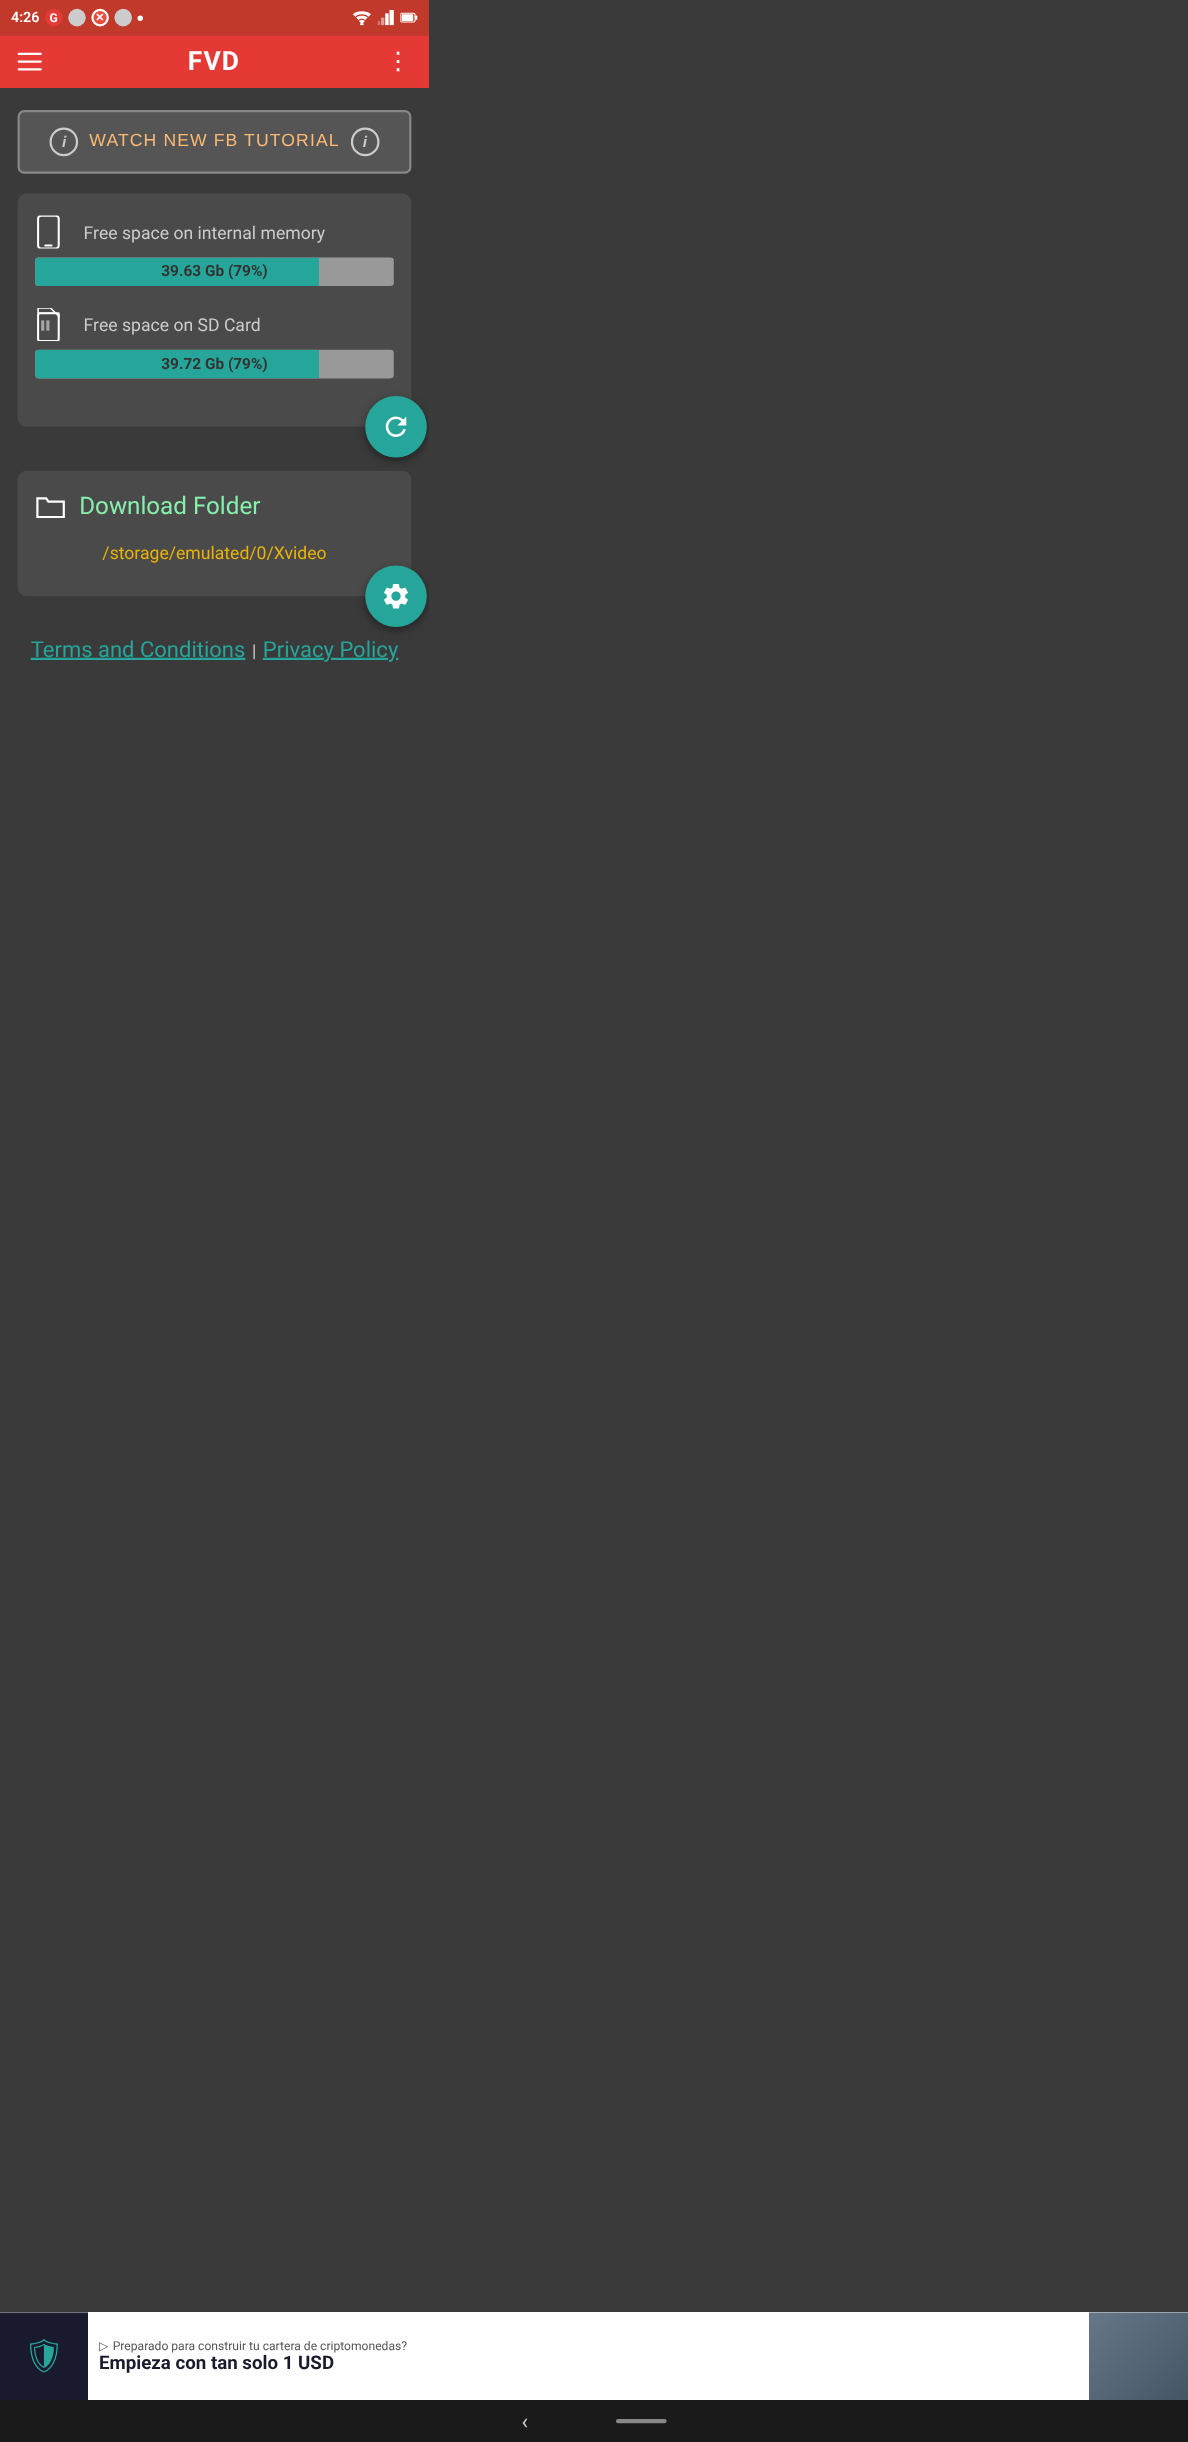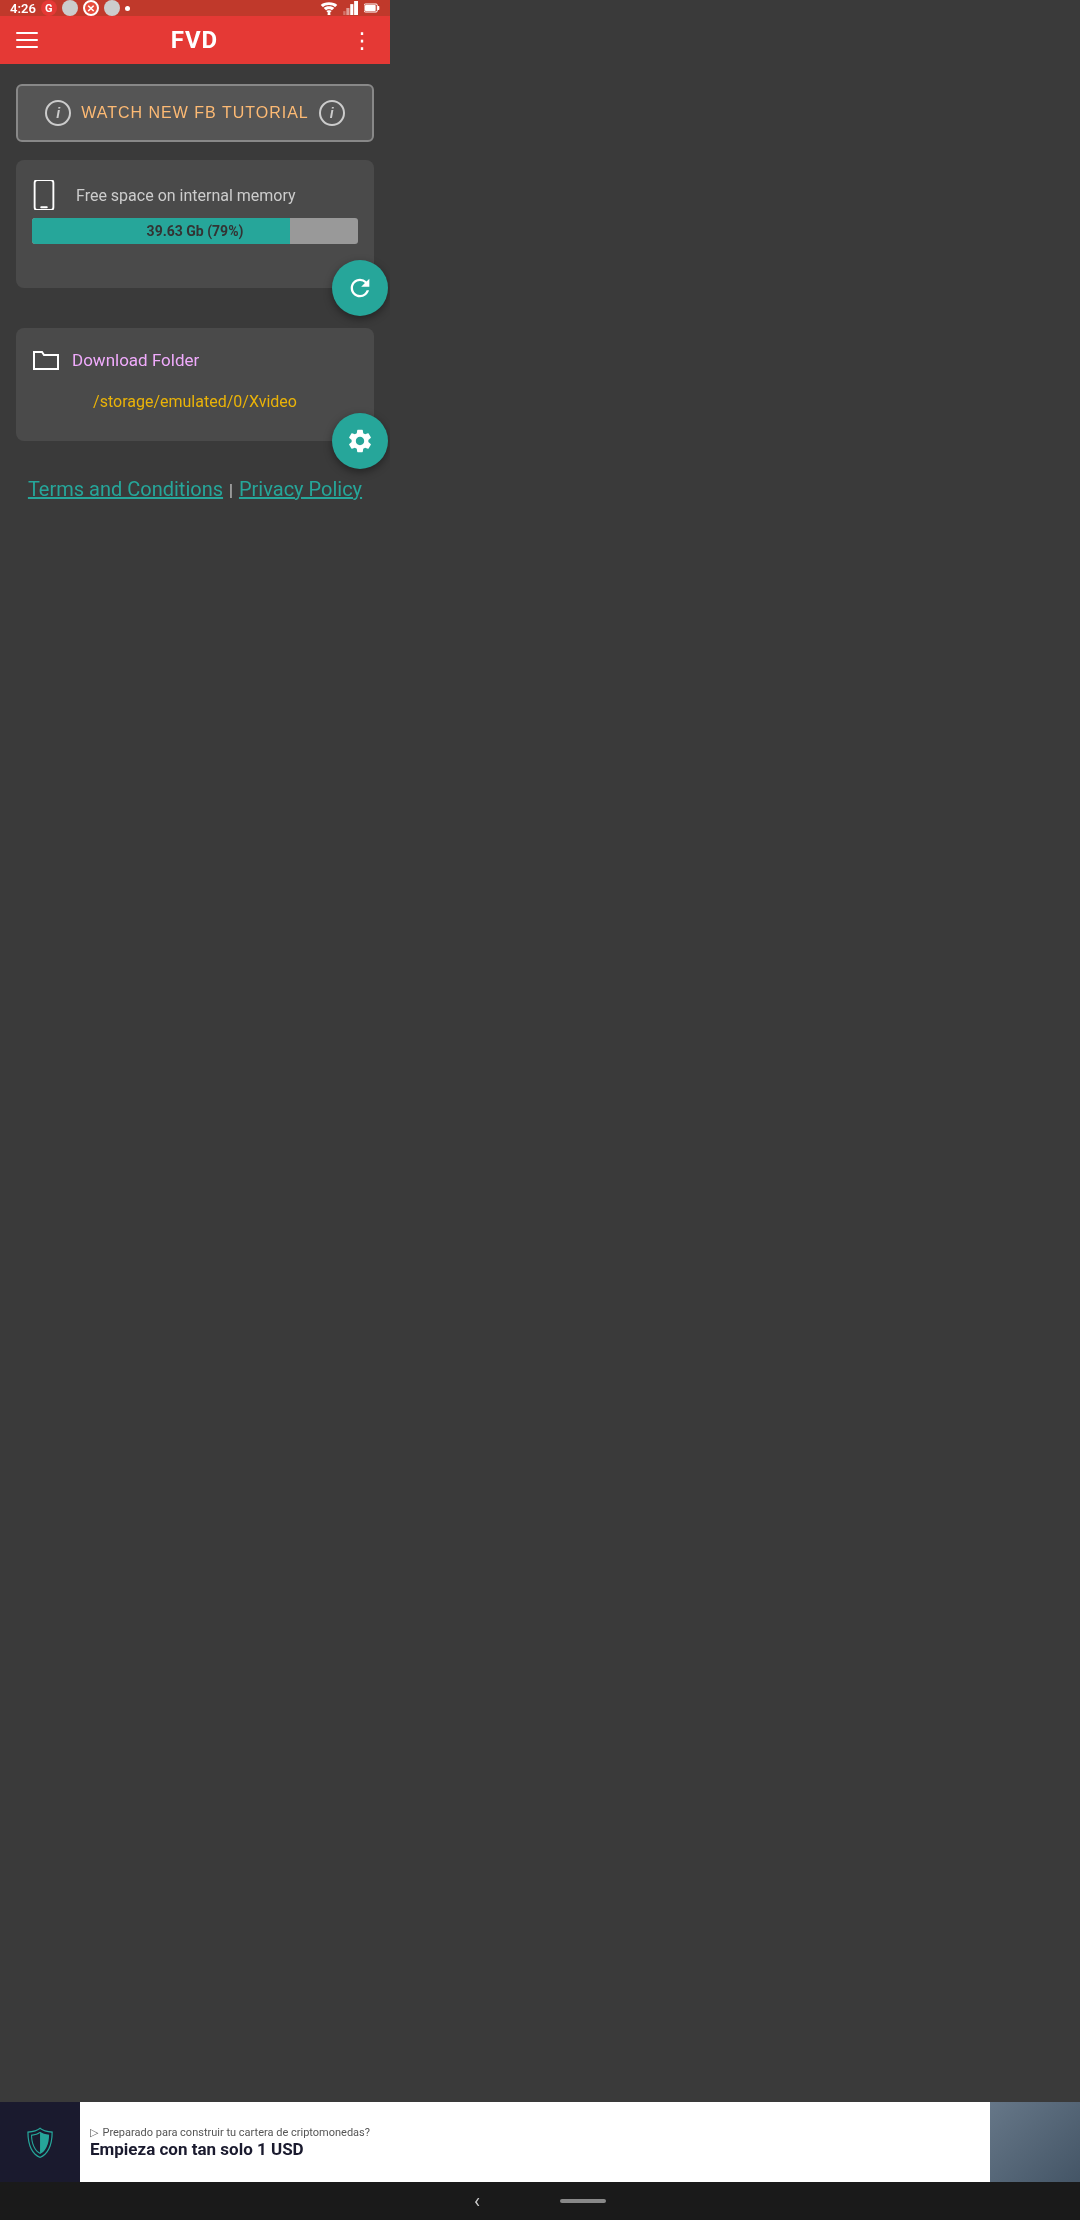--- a/index.html
+++ b/index.html
@@ -9,21 +9,21 @@
       width: 390px;
       min-height: 800px;
       background: #3a3a3a;
       font-family: 'Roboto', Arial, sans-serif;
       overflow-x: hidden;
     }
 
     
     .status-bar {
       background: #c0392b;
-      height: 16px;
+      height: 32px;
       display: flex;
       align-items: center;
       justify-content: space-between;
       padding: 0 10px;
     }
     .status-left {
       display: flex;
       align-items: center;
       gap: 5px;
       color: white;
@@ -187,22 +187,22 @@
       margin-bottom: 24px;
       position: relative;
     }
     .folder-label-row {
       display: flex;
       align-items: center;
       gap: 12px;
       margin-bottom: 14px;
     }
     .folder-label {
-      color: #f0abfc;
-      font-size: 17px;
+      color: #86efac;
+      font-size: 22px;
     }
     .folder-path {
       color: #eab308;
       font-size: 16px;
       text-align: center;
       padding: 6px 0;
     }
 
     
     .links-row {
@@ -353,20 +353,35 @@
           <rect x="8" y="28" width="8" height="2" rx="1" fill="white"></rect>
         </svg>
         <span class="storage-label">Free space on internal memory</span>
       </div>
       <div class="progress-bar-container">
         <div class="progress-bar-fill" style="width: 79%;"></div>
         <span class="progress-bar-text">39.63 Gb  (79%)</span>
       </div>
     </div>
 
+    <div class="storage-row">
+      <div class="storage-label-row">
+        <svg width="24" height="30" viewBox="0 0 24 32">
+          <rect x="2" y="5" width="20" height="27" rx="2" stroke="white" stroke-width="2" fill="none"></rect>
+          <polygon points="2,5 2,0 14,0 22,8 22,5" stroke="white" stroke-width="1.5" fill="none"></polygon>
+          <rect x="5" y="12" width="3" height="10" fill="white" opacity="0.5"></rect>
+          <rect x="10" y="12" width="3" height="10" fill="white" opacity="0.5"></rect>
+        </svg>
+        <span class="storage-label">Free space on SD Card</span>
+      </div>
+      <div class="progress-bar-container">
+        <div class="progress-bar-fill" style="width: 79%;"></div>
+        <span class="progress-bar-text">39.72 Gb (79%)</span>
+      </div>
+    </div>
 
     <div class="fab">
       <svg viewBox="0 0 24 24" width="28" height="28" fill="white">
         <path d="M17.65 6.35A7.958 7.958 0 0 0 12 4c-4.42 0-7.99 3.58-7.99 8s3.57 8 7.99 8c3.73 0 6.84-2.55 7.73-6h-2.08A5.99 5.99 0 0 1 12 18c-3.31 0-6-2.69-6-6s2.69-6 6-6c1.66 0 3.14.69 4.22 1.78L13 11h7V4l-2.35 2.35z"></path>
       </svg>
     </div>
   </div>
 
   <div class="folder-card" style="margin-top: 14px;">
     <div class="folder-label-row">

